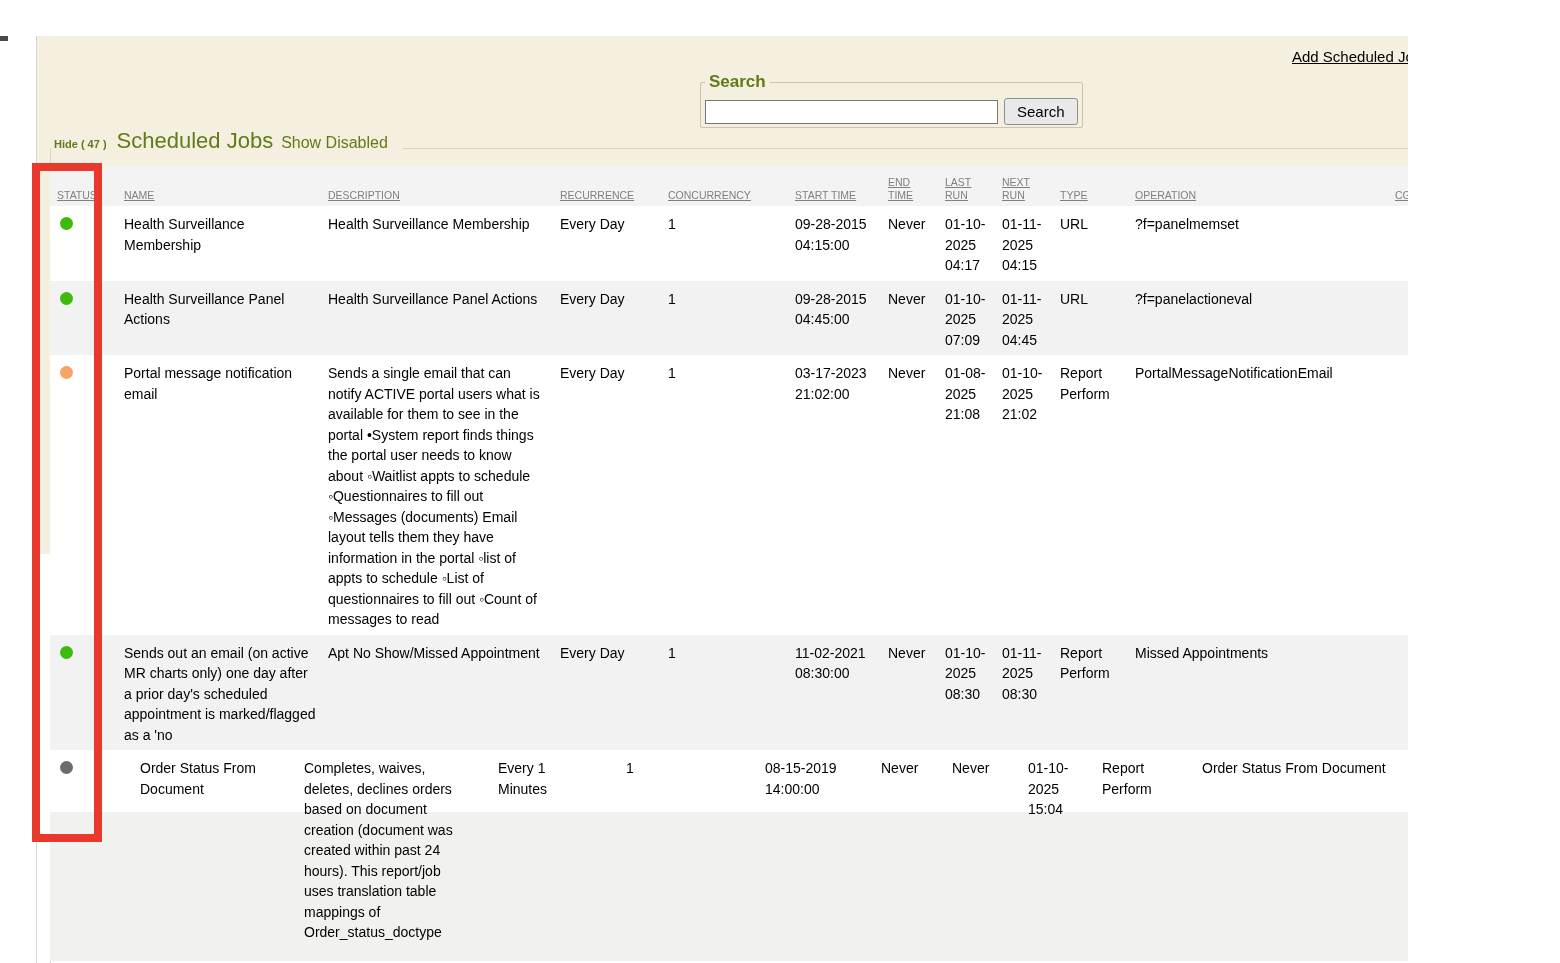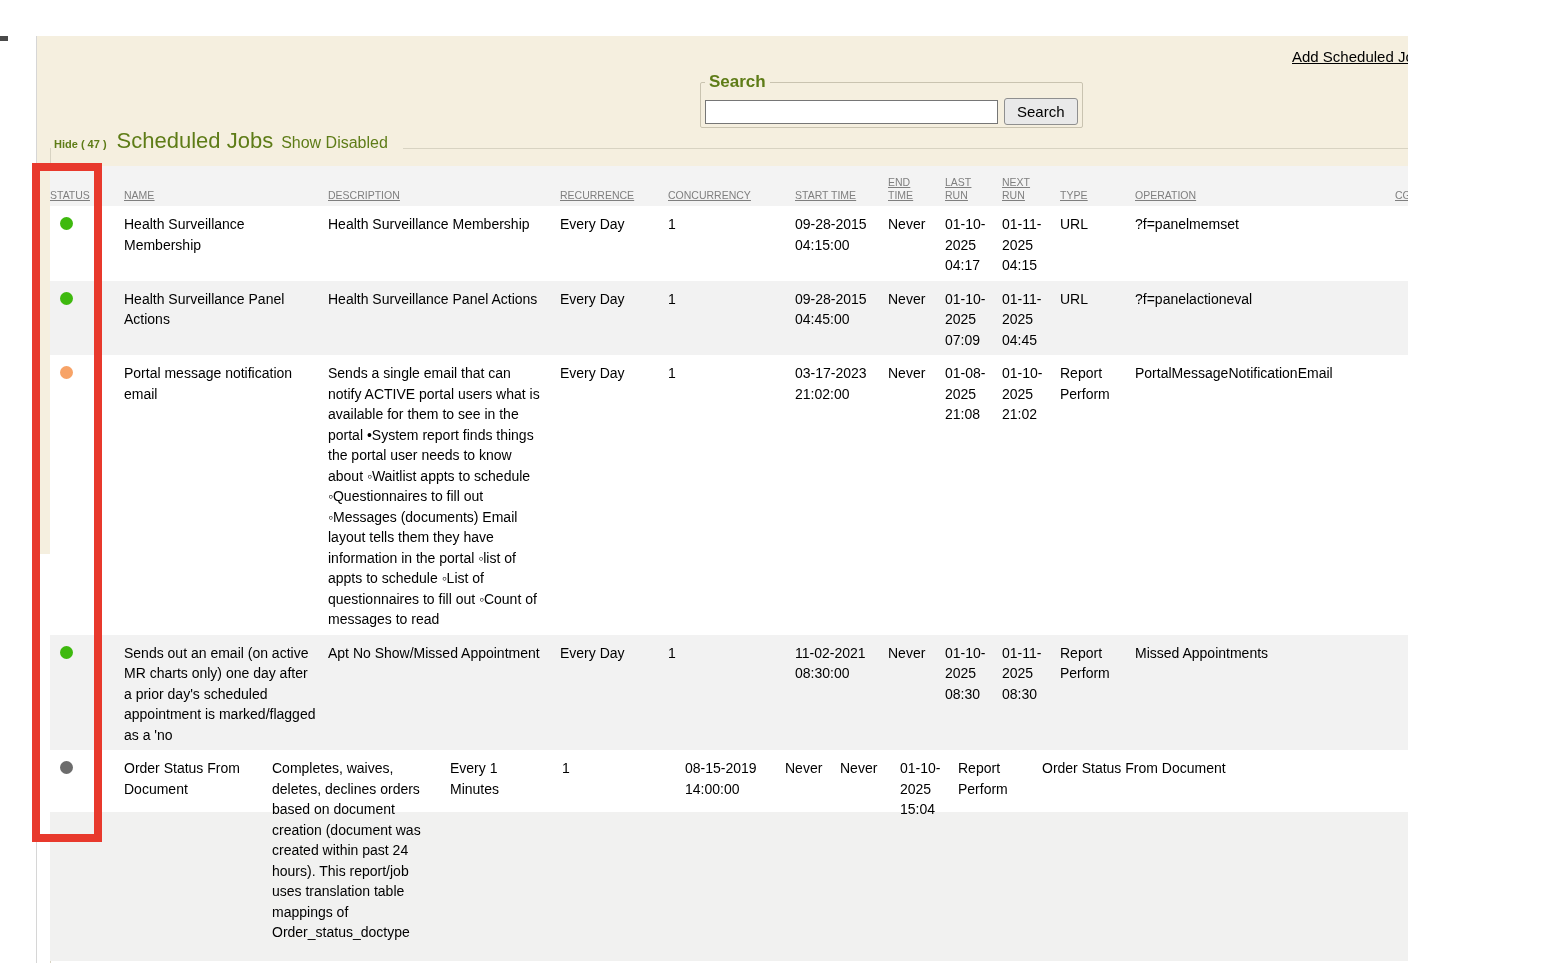--- a/index.html
+++ b/index.html
@@ -40,26 +40,26 @@
   .fs-topline  { position:absolute; left:403px; top:112px; width:1157px; height:1px; background:#d8d3c2; }
   .fs-leftline { position:absolute; left:50px; top:112px; width:1px; height:851px; background:#d8d3c2; }
 
   
   .jobs-table { position:absolute; left:50px; top:130px; width:1510px; font-size:14px; color:#000; }
   .row-grid { display:grid; grid-template-columns:74px 204px 232px 108px 127px 93px 57px 57px 58px 75px 260px 105px 1fr; }
   .row--shifted { grid-template-columns:74px 148px 178px 112px 123px 100px 55px 60px 58px 84px 518px 0px 1fr; }
 
   .thead { height:40px; background:#f3f3f3; align-items:end; }
   .thead .hcell { padding:0 8px 4px 0; font-size:10.5px; color:#7f7f7f; line-height:13px;text-decoration:underline; }
-  .thead .hcell:first-child { }
+  .thead .hcell:first-child { padding-left:7px; }
   .thead a { color:#7f7f7f; text-decoration:underline; cursor:pointer; }
 
   .row { background:#ffffff; }
   .row--alt { background:#f2f2f2; }
-  .row--last { background:linear-gradient(to bottom, #ffffff 0, #ffffff 62px, #f1f1f0 62px, #f1f1f0 100%); min-height:211px; }
+  .row--last { background:linear-gradient(to bottom, #ffffff 0, #ffffff 62px, #f1f1f0 62px, #f1f1f0 100%); min-height:211px;gap:16px; }
 
   .cell { padding:8px 12px 5px 0; line-height:20.5px; word-wrap:break-word; }
   .cell-name { padding-right:20px; }
   .cell-status { padding:0; }
   .dot { display:block; width:13px; height:13px; border-radius:50%; margin:11px 0 0 10px; }
 
   
   .red-rect { position:absolute; left:32px; top:127px; width:70px; height:679px;
               border:8px solid #e8392c; pointer-events:none; z-index:5; }
 </style>

